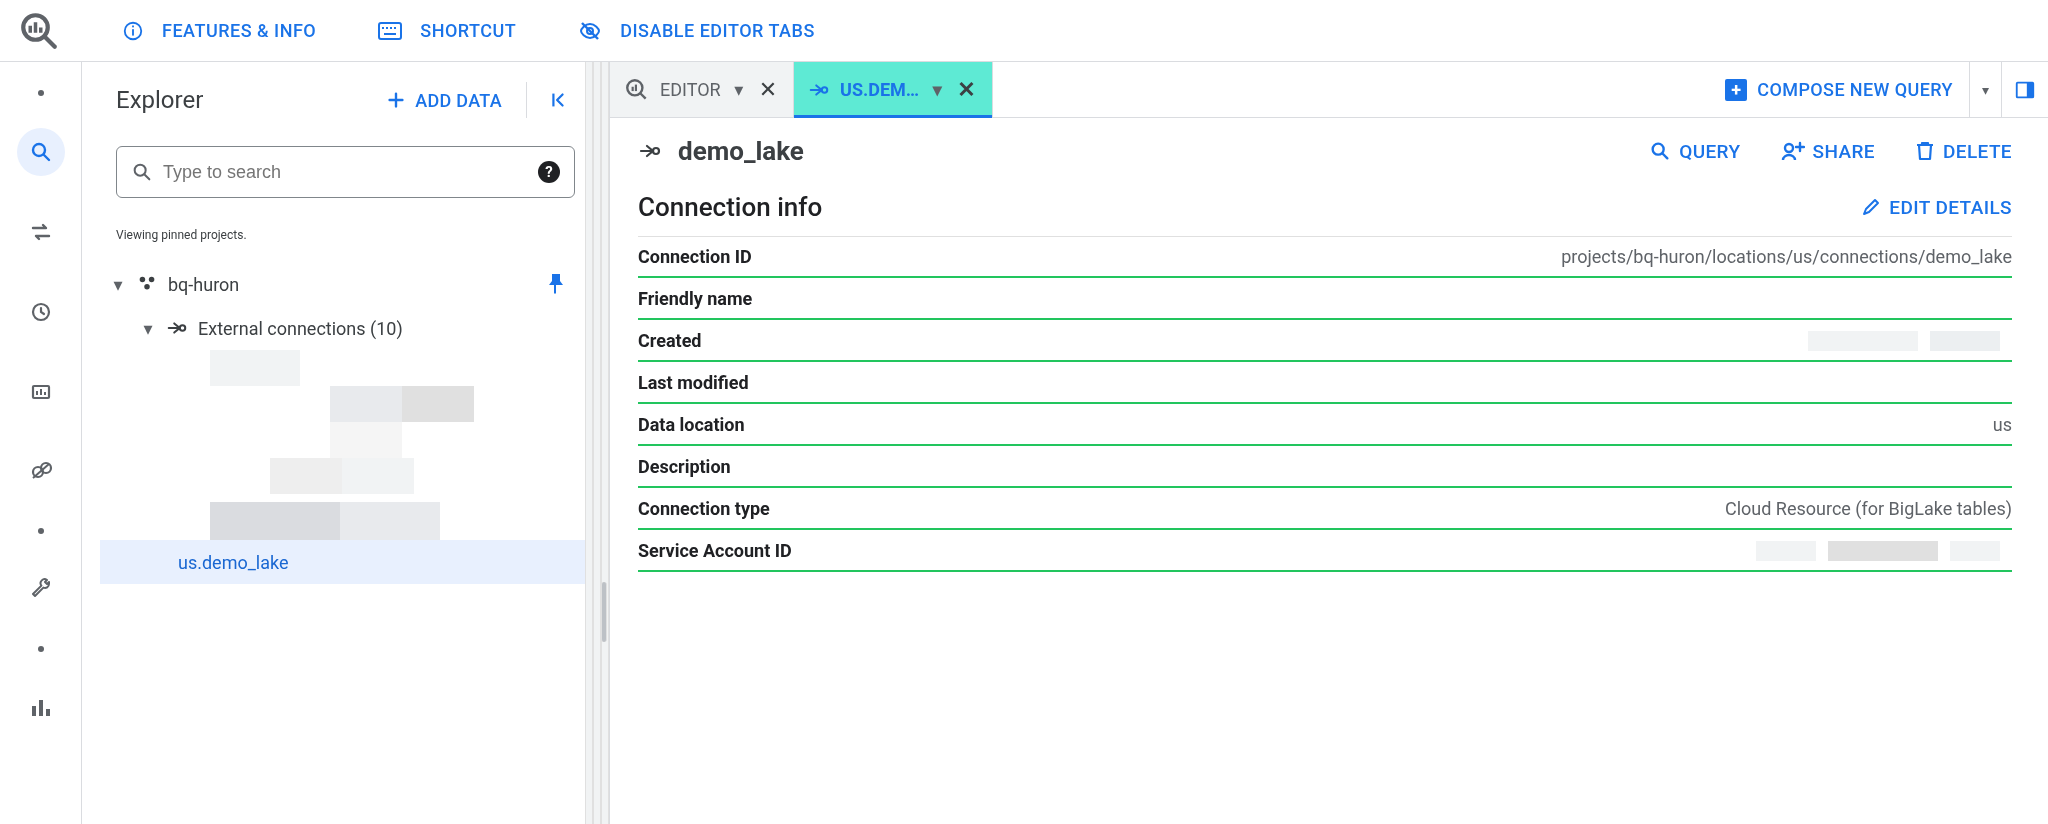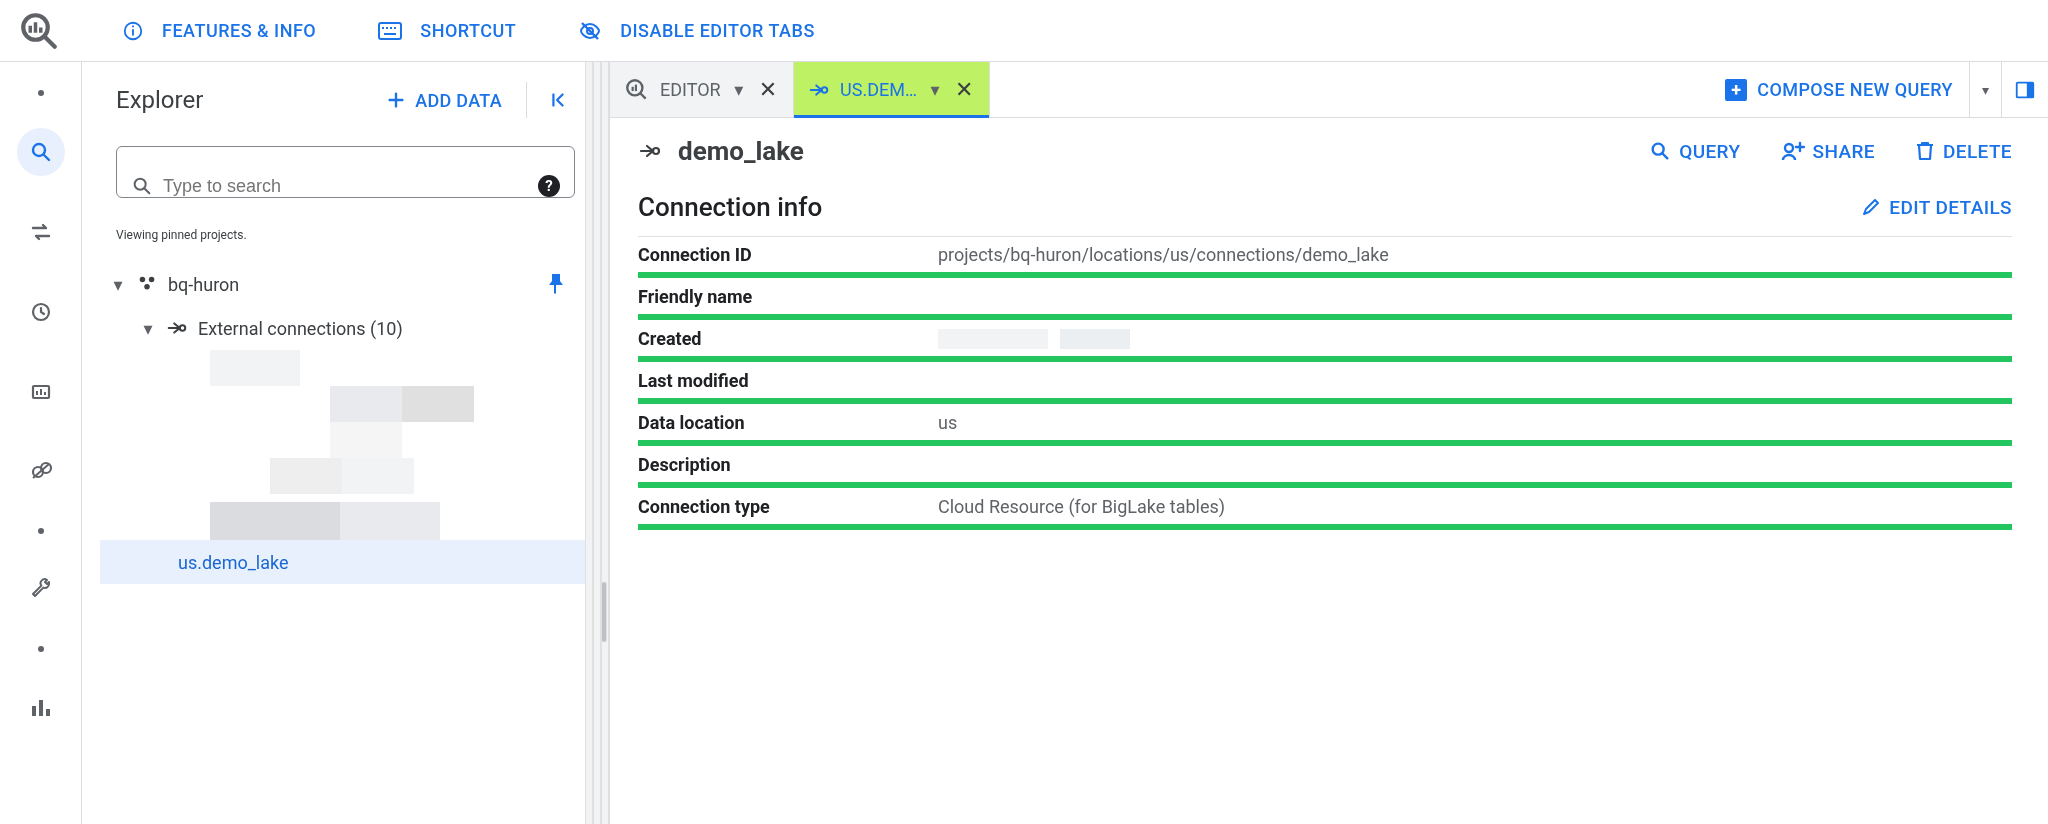--- a/index.html
+++ b/index.html
@@ -104,21 +104,21 @@
     border-left:1px solid #dadce0;
     color:#1a73e8;cursor:pointer;
     display:flex;align-items:center;
     height:36px;
   }
   .search-wrap { padding: 18px 34px 8px 34px; }
   .search-box {
     border: 1px solid #80868b;
     border-radius: 6px;
     height: 52px;
-    display:flex;align-items:flex-end;
+    display:flex;align-items:center;
     padding: 0 14px;
     gap:10px;
     color:#5f6368;
   }
   .search-box input {
     border:none;outline:none;flex:1;font-size:18px;color:#3c4043;
     background:transparent;
   }
   .help-circle {
     width:22px;height:22px;border-radius:50%;background:#202124;color:#fff;
@@ -179,23 +179,23 @@
     display:flex;align-items:center;gap:10px;
     padding:0 14px;
     background:#f1f3f4;
     border-right:1px solid #dadce0;
     color:#5f6368;
     font-size:18px;
     cursor:pointer;
     position:relative;
   }
   .tab.active {
-    background:#bef264;
+    background:#5eead4;
     color:#1a73e8;
-    font-weight:400;
+    font-weight:700;
   }
   .tab.active::after{
     content:"";position:absolute;left:0;right:0;bottom:-1px;height:3px;background:#1a73e8;
   }
   .tab .drop { width:16px;display:flex;justify-content:center;color:#5f6368;}
   .tab .close { color:#3c4043; cursor:pointer; font-size:22px; padding:2px;}
   .tabstrip-spacer{flex:1;}
   .compose {
     display:flex;align-items:center;gap:10px;color:#1a73e8;
     font-weight:500;font-size:18px;cursor:pointer;padding:0 16px;
@@ -212,23 +212,24 @@
   .d-action{display:flex;align-items:center;gap:8px;color:#1a73e8;font-weight:500;font-size:19px;cursor:pointer;text-transform:uppercase;letter-spacing:.4px;}
   
   .section-head{
     display:flex;align-items:center;padding:20px 36px 14px 28px;
   }
   .section-head h2{font-size:26px;font-weight:500;color:#202124;flex:1;}
   
   .info-table{padding:0 36px 0 28px;}
   .info-row{
     display:flex;align-items:center;
-    border-bottom:6px solid #22c55e;
+    border-bottom:2px solid #22c55e;
     min-height:42px;
     padding:4px 0;
+    justify-content:space-between;
   }
   .info-row:first-child{border-top:1px solid #e0e0e0;}
   .info-key{width:300px;font-size:18px;font-weight:700;color:#202124;}
   .info-val{font-size:18px;color:#5f6368;}
   .redact{display:inline-block;height:20px;background:#f1f3f4;vertical-align:middle;margin-right:12px;}
   
   svg{display:block;}
 </style>
 </head>
 <body>
@@ -505,15 +506,19 @@
         <div class="info-val">us</div>
       </div>
       <div class="info-row">
         <div class="info-key">Description</div>
         <div class="info-val"></div>
       </div>
       <div class="info-row">
         <div class="info-key">Connection type</div>
         <div class="info-val">Cloud Resource (for BigLake tables)</div>
       </div>
+      <div class="info-row">
+        <div class="info-key">Service Account ID</div>
+        <div class="info-val"><span class="redact" style="width:60px;margin-left:40px;"></span><span class="redact" style="width:110px;background:#e0e0e0;"></span><span class="redact" style="width:50px;"></span></div>
+      </div>
     </div>
   </div>
 </div>
 
 </body></html>

